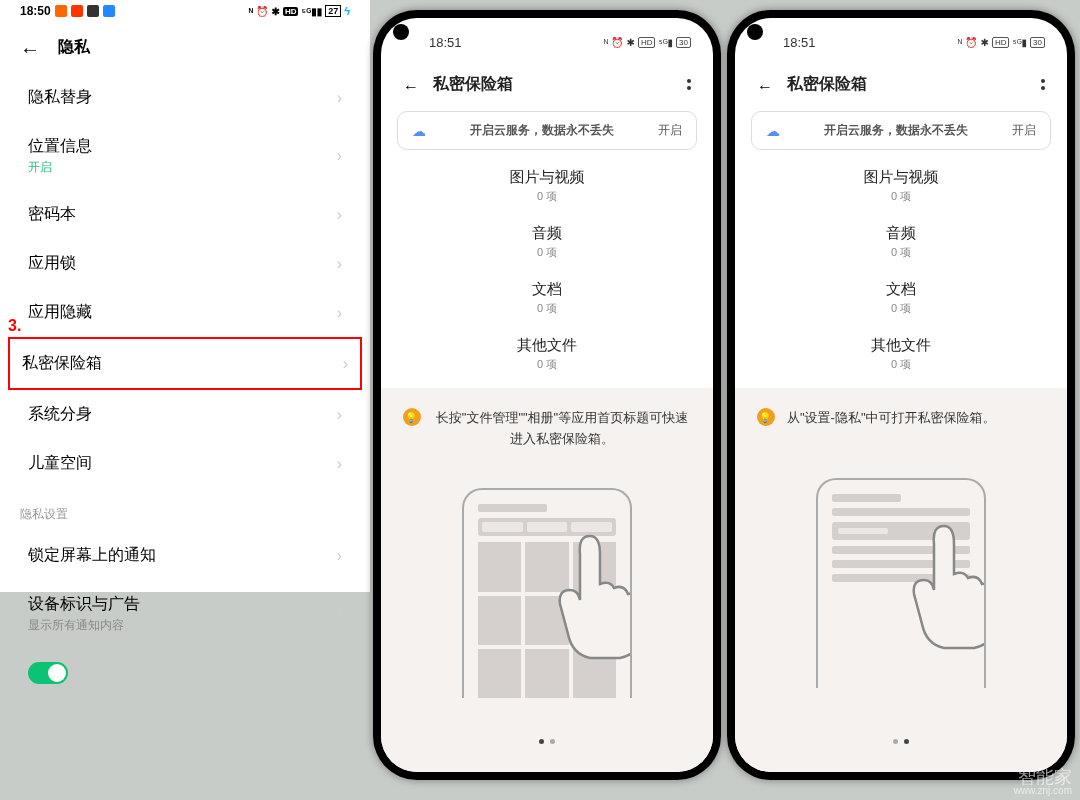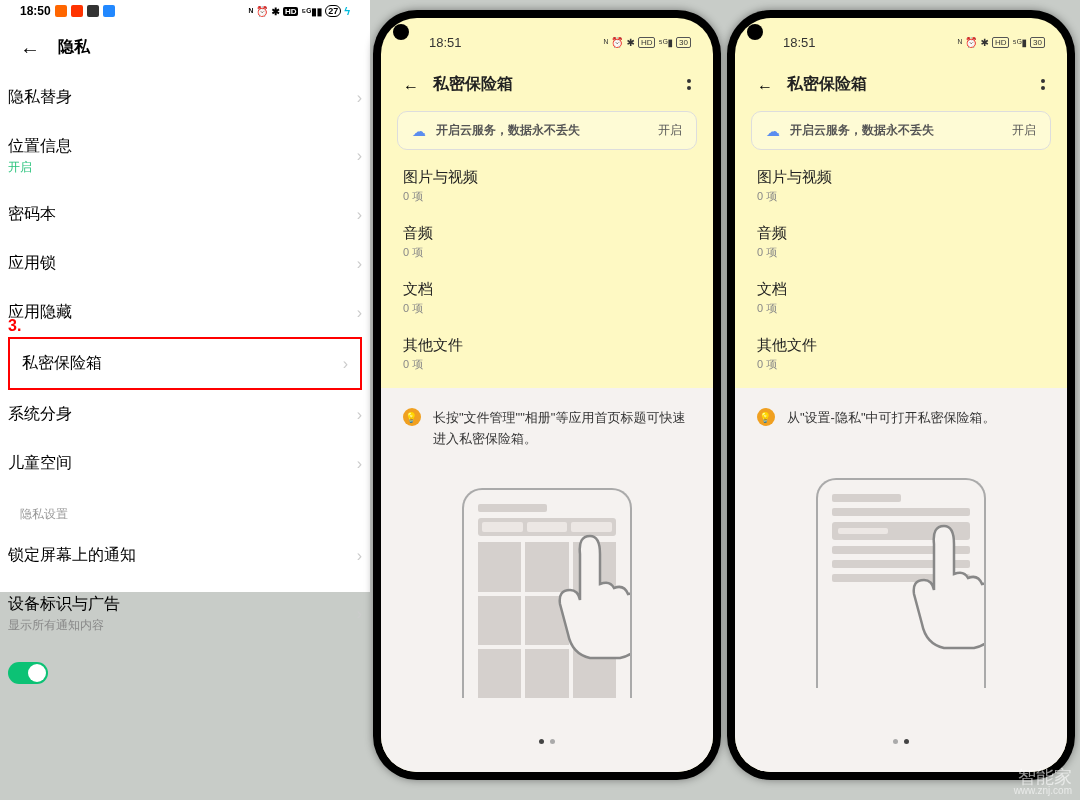--- a/index.html
+++ b/index.html
@@ -6,38 +6,38 @@
   body { width: 1080px; height: 800px; background: #c8ccc8; display: flex; overflow: hidden; position: relative; }
   
   .left-panel { width: 370px; height: 592px; background: #fff; display: flex; flex-direction: column; }
   .status-bar1 { height: 30px; display: flex; align-items: center; justify-content: space-between; padding: 4px 20px 0; font-size: 12px; font-weight: 600; color: #000; }
   .status-left { display: flex; align-items: center; gap: 4px; }
   .status-right { display: flex; align-items: center; gap: 3px; font-size: 10px; }
   .mini-icon { width: 12px; height: 12px; border-radius: 2px; display: inline-block; }
   .header1 { display: flex; align-items: center; padding: 18px 20px 14px; gap: 18px; }
   .back-arrow { font-size: 20px; font-weight: 600; }
   .h-title { font-size: 16px; font-weight: 600; }
-  .row { display: flex; align-items: center; justify-content: space-between; padding: 14px 8px; position: relative; }
+  .row { display: flex; align-items: center; justify-content: space-between; padding: 14px 28px; position: relative; }
   .row-main { display: flex; flex-direction: column; gap: 2px; }
   .row-label { font-size: 16px; color: #000; }
   .row-sub { font-size: 12px; color: #888; }
   .row-sub.green { color: #27c27a; }
   .chev { color: #ccc; font-size: 16px; }
   .section-hdr { padding: 18px 20px 8px; font-size: 12px; color: #999; }
   .highlight { border: 2px solid #f00; margin: 0 8px; }
   .step-badge { color: #f00; font-size: 16px; font-weight: 600; position: absolute; left: -2px; top: -22px; }
   .highlight .row { padding: 14px 12px; }
   .toggle { width: 40px; height: 22px; background: #0cc275; border-radius: 11px; position: relative; }
   .toggle::after { content: ""; position: absolute; right: 2px; top: 2px; width: 18px; height: 18px; background: #fff; border-radius: 50%; }
-  .battery-box { border: 1px solid #000; border-radius: 6px; padding: 0 2px; font-size: 9px; display: inline-flex; align-items: center; }
+  .battery-box { border: 1px solid #000; border-radius: 0; padding: 0 2px; font-size: 9px; display: inline-flex; align-items: center; }
   .bolt { color: #0bd; font-size: 11px; }
 
   
   .phone { width: 348px; height: 770px; margin: 10px 3px 0; background: #000; border-radius: 44px; padding: 8px; position: relative; box-shadow: 0 0 8px rgba(0,0,0,.4); }
-  .phone-inner { width: 100%; height: 100%; background: #fef9c3; border-radius: 36px; overflow: hidden; position: relative; display: flex; flex-direction: column; }
+  .phone-inner { width: 100%; height: 100%; background: #ffffff; border-radius: 36px; overflow: hidden; position: relative; display: flex; flex-direction: column; text-align: center; }
   .punch { position: absolute; width: 16px; height: 16px; background: #000; border-radius: 50%; top: 14px; left: 20px; z-index: 5; }
   .status-bar2 { height: 40px; display: flex; align-items: center; justify-content: space-between; padding: 8px 22px 0 48px; font-size: 13px; color: #333; }
   .sb2-right { display: flex; align-items: center; gap: 3px; font-size: 10px; }
   .header2 { display: flex; align-items: center; justify-content: space-between; padding: 16px 22px 12px; }
   .header2-left { display: flex; align-items: center; gap: 14px; }
   .h2-title { font-size: 16px; font-weight: 600; color: #222; }
   .dots { display: flex; flex-direction: column; gap: 3px; }
   .dots span { width: 4px; height: 4px; background: #333; border-radius: 50%; }
   .cloud-banner { margin: 4px 16px 8px; border: 1px solid #ddd; border-radius: 10px; background: rgba(255,255,255,.3); display: flex; align-items: center; padding: 10px 14px; gap: 10px; }
   .cloud-ic { color: #5b8def; font-size: 14px; }

